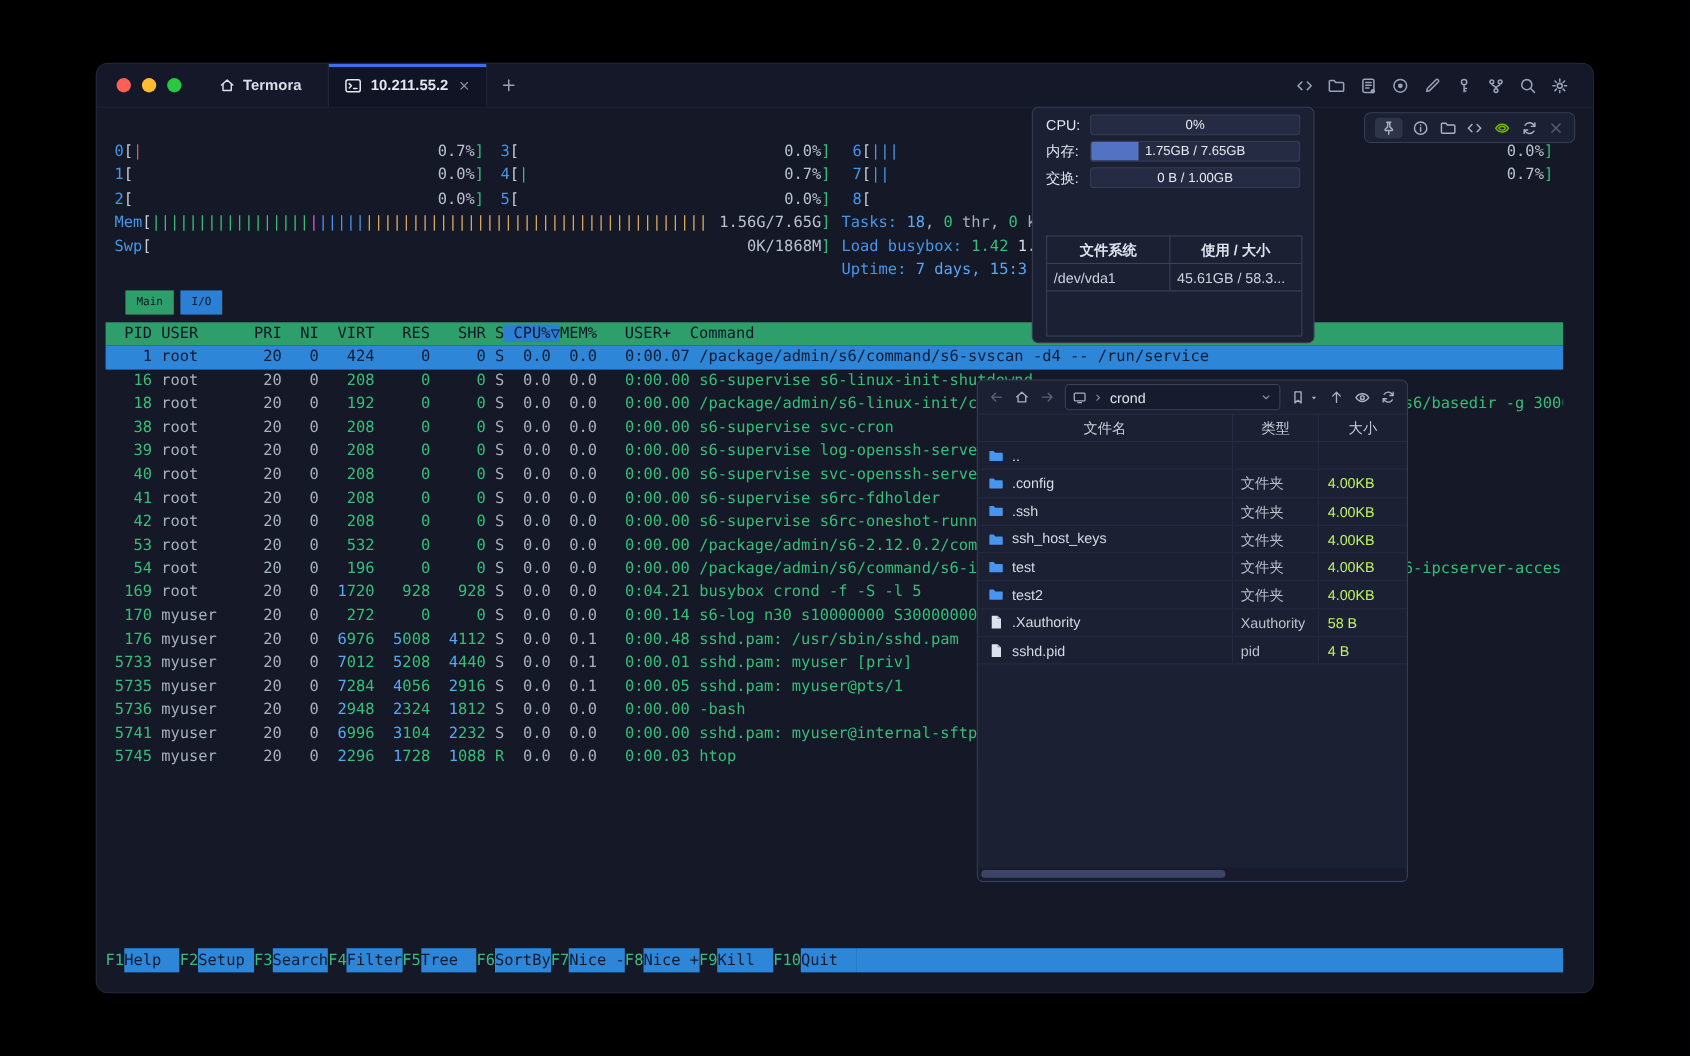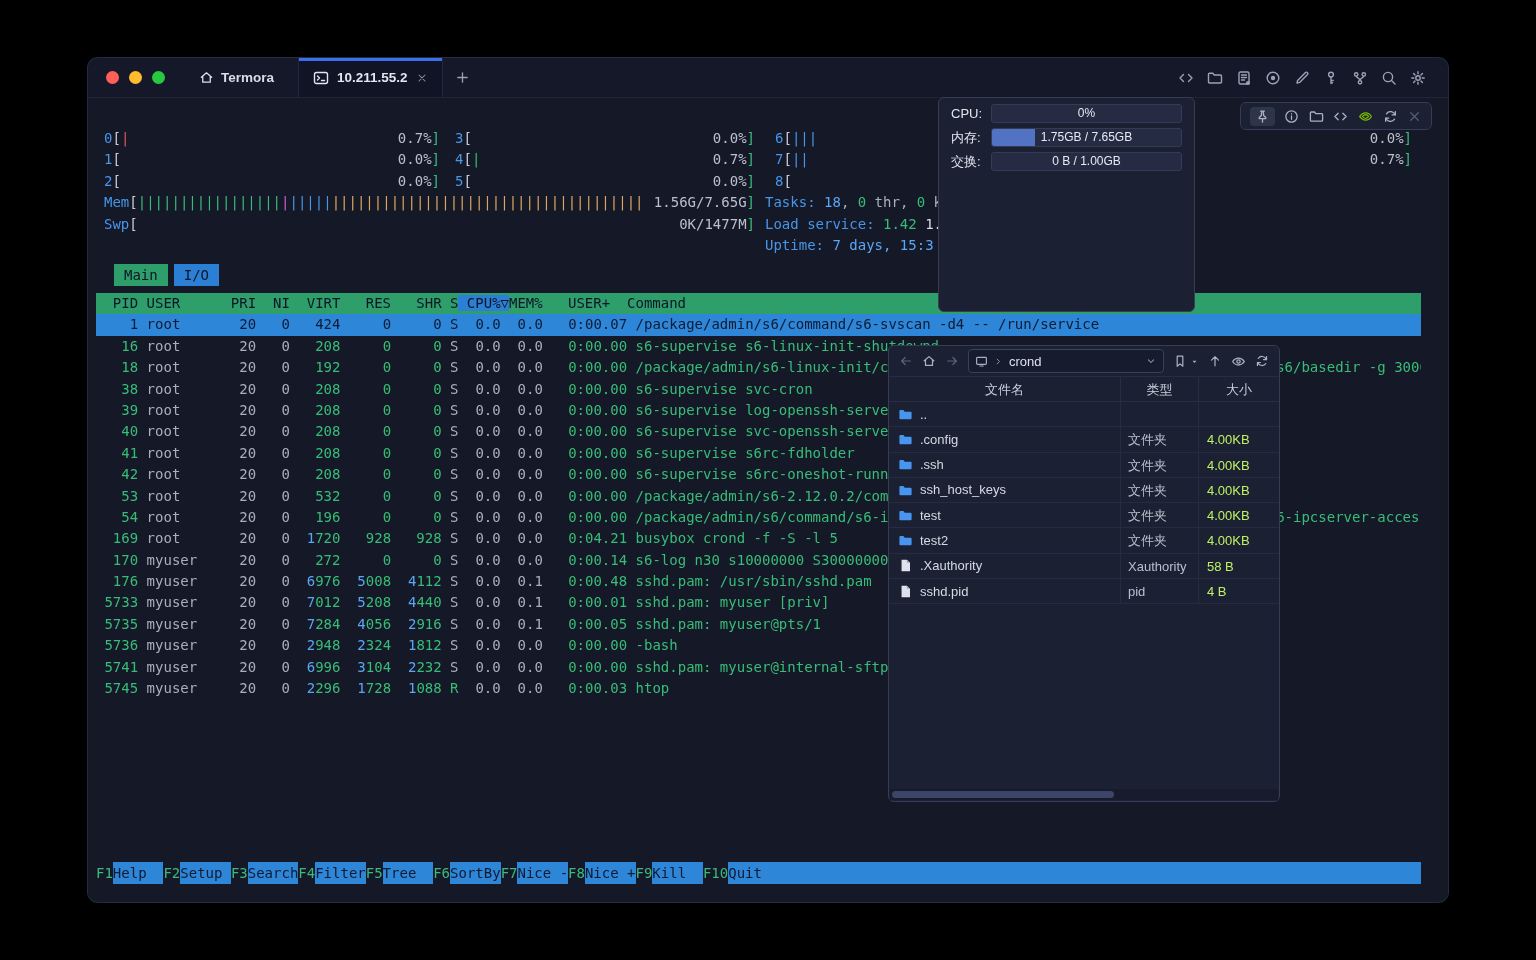--- a/index.html
+++ b/index.html
@@ -29,21 +29,21 @@
   .tb-icons .icon { display:flex; cursor:pointer; }
   .icon { display:inline-flex; align-items:center; justify-content:center; }
 
   
   .terminal { position:absolute; left:0; top:40px; width:1360px; height:804px;
     background:#141827; font-family:"DejaVu Sans Mono","Liberation Mono",monospace;
     font-size:14px; }
   .meter { position:absolute; display:flex; white-space:pre; line-height:21.4px; height:21.4px; }
   .meter .ticks { flex:1; overflow:hidden; white-space:pre; letter-spacing:0; }
   .infoline { position:absolute; white-space:pre; line-height:21.4px; }
-  .htabs { position:absolute; left:8px; top:166px; height:22px; display:flex; align-items:stretch; font-size:14px; }
+  .htabs { position:absolute; left:8px; top:166px; height:22px; display:flex; align-items:stretch; font-size:10px; }
   .htab { padding:0 10px; line-height:22px; }
   .ptable { position:absolute; left:8px; top:195px; width:1325px; }
   .prow { height:21.4px; line-height:21.4px; white-space:pre; overflow:hidden; }
   .phead { background:#2e9e6b; color:#0e1626; }
   .phead .sortcell { background:#2b7fd4; }
   .prow.sel { background:#2e86d9; color:#0d1b33; }
   .prow.sel span { color:#0d1b33 !important; }
   .fnbar { position:absolute; left:8px; top:764px; width:1325px; height:22px; display:flex; }
   .fnbar .fnum { color:#3cba7c; line-height:22px; white-space:pre; }
   .fnbar .flabel { background:#2e86d9; color:#101a30; line-height:22px; white-space:pre; }
@@ -208,25 +208,25 @@
           <div class="meter" style="left: 16px; top: 30px; width: 336px;"><span style="color: rgb(71, 150, 232);">0</span><span style="color: rgb(200, 205, 216);">[</span><span class="ticks"><span style="color: rgb(224, 86, 95);">|</span></span><span style="color: rgb(185, 193, 204);">0.7%</span><span style="color: rgb(56, 189, 120);">]</span></div>
           <div class="meter" style="left: 16px; top: 51.4px; width: 336px;"><span style="color: rgb(71, 150, 232);">1</span><span style="color: rgb(200, 205, 216);">[</span><span class="ticks"></span><span style="color: rgb(185, 193, 204);">0.0%</span><span style="color: rgb(56, 189, 120);">]</span></div>
           <div class="meter" style="left: 16px; top: 72.8px; width: 336px;"><span style="color: rgb(71, 150, 232);">2</span><span style="color: rgb(200, 205, 216);">[</span><span class="ticks"></span><span style="color: rgb(185, 193, 204);">0.0%</span><span style="color: rgb(56, 189, 120);">]</span></div>
           <div class="meter" style="left: 367px; top: 30px; width: 300px;"><span style="color: rgb(71, 150, 232);">3</span><span style="color: rgb(200, 205, 216);">[</span><span class="ticks"></span><span style="color: rgb(185, 193, 204);">0.0%</span><span style="color: rgb(56, 189, 120);">]</span></div>
           <div class="meter" style="left: 367px; top: 51.4px; width: 300px;"><span style="color: rgb(71, 150, 232);">4</span><span style="color: rgb(200, 205, 216);">[</span><span class="ticks"><span style="color: rgb(56, 189, 120);">|</span></span><span style="color: rgb(185, 193, 204);">0.7%</span><span style="color: rgb(56, 189, 120);">]</span></div>
           <div class="meter" style="left: 367px; top: 72.8px; width: 300px;"><span style="color: rgb(71, 150, 232);">5</span><span style="color: rgb(200, 205, 216);">[</span><span class="ticks"></span><span style="color: rgb(185, 193, 204);">0.0%</span><span style="color: rgb(56, 189, 120);">]</span></div>
           <div class="meter" style="left: 687px; top: 30px; width: 637px;"><span style="color: rgb(71, 150, 232);">6</span><span style="color: rgb(200, 205, 216);">[</span><span class="ticks"><span style="color: rgb(71, 150, 232);">|||</span></span><span style="color: rgb(185, 193, 204);">0.0%</span><span style="color: rgb(56, 189, 120);">]</span></div>
           <div class="meter" style="left: 687px; top: 51.4px; width: 637px;"><span style="color: rgb(71, 150, 232);">7</span><span style="color: rgb(200, 205, 216);">[</span><span class="ticks"><span style="color: rgb(71, 150, 232);">||</span></span><span style="color: rgb(185, 193, 204);">0.7%</span><span style="color: rgb(56, 189, 120);">]</span></div>
           <div class="meter" style="left: 687px; top: 72.8px; width: 60px;"><span style="color: rgb(71, 150, 232);">8</span><span style="color: rgb(200, 205, 216);">[</span><span class="ticks"></span></div>
           <div class="meter" style="left: 16px; top: 94.2px; width: 651px;"><span style="color: rgb(71, 150, 232);">Mem</span><span style="color: rgb(200, 205, 216);">[</span><span class="ticks"><span style="color: rgb(56, 189, 120);">|||||||||||||||||</span><span style="color: rgb(201, 95, 216);">|</span><span style="color: rgb(71, 150, 232);">|||||</span><span style="color: rgb(217, 167, 94);">|||||||||||||||||||||||||||||||||||||</span></span><span style="color: rgb(185, 193, 204);">1.56G/7.65G</span><span style="color: rgb(56, 189, 120);">]</span></div>
-          <div class="meter" style="left: 16px; top: 115.6px; width: 651px;"><span style="color: rgb(71, 150, 232);">Swp</span><span style="color: rgb(200, 205, 216);">[</span><span class="ticks"></span><span style="color: rgb(185, 193, 204);">0K/1477M</span><span style="color: rgb(56, 189, 120);">]</span></div>
+          <div class="meter" style="left: 16px; top: 115.6px; width: 651px;"><span style="color: rgb(71, 150, 232);">Swp</span><span style="color: rgb(200, 205, 216);">[</span><span class="ticks"></span><span style="color: rgb(185, 193, 204);">0K/1868M</span><span style="color: rgb(56, 189, 120);">]</span></div>
         </div>
       <div id="infoLines">
           <div class="infoline" style="left: 677px; top: 94.2px;"><span style="color: rgb(71, 150, 232);">Tasks: </span><span style="color: rgb(90, 167, 245);">18</span><span style="color: rgb(167, 176, 189);">, </span><span style="color: rgb(56, 189, 120);">0</span><span style="color: rgb(167, 176, 189);"> thr, </span><span style="color: rgb(56, 189, 120);">0</span><span style="color: rgb(167, 176, 189);"> k</span></div>
-          <div class="infoline" style="left: 677px; top: 115.6px;"><span style="color: rgb(71, 150, 232);">Load service: </span><span style="color: rgb(56, 189, 120);">1.42 </span><span style="color: rgb(215, 220, 230);">1.</span></div>
+          <div class="infoline" style="left: 677px; top: 115.6px;"><span style="color: rgb(71, 150, 232);">Load busybox: </span><span style="color: rgb(56, 189, 120);">1.42 </span><span style="color: rgb(215, 220, 230);">1.</span></div>
           <div class="infoline" style="left: 677px; top: 137px;"><span style="color: rgb(71, 150, 232);">Uptime: </span><span style="color: rgb(90, 167, 245);">7 days, 15:3</span></div>
         </div>
       <div class="htabs" id="htabs">
           <span style="width: 18px; display: inline-block;"></span>
           <div class="htab" style="background: rgb(46, 158, 107); color: rgb(14, 22, 38);">Main</div>
           <div class="htab" style="background: rgb(43, 127, 212); color: rgb(14, 22, 38); margin-left: 6px;">I/O</div>
         </div>
       <div class="ptable" id="ptable">
           <div class="prow phead"><span>  PID USER      PRI  NI  VIRT   RES   SHR S</span><span class="sortcell"> CPU%▽</span><span>MEM%   USER+  Command</span></div>
           <div class="prow sel"><span style="color: rgb(56, 189, 120);">    1</span><span style="color: rgb(167, 176, 189);"> </span><span style="color: rgb(167, 176, 189);">root     </span><span style="color: rgb(167, 176, 189);">  20</span><span style="color: rgb(167, 176, 189);">   0</span><span style="color: rgb(167, 176, 189);"> </span><span style="color: rgb(56, 189, 120);">  424</span><span style="color: rgb(167, 176, 189);"> </span><span style="color: rgb(56, 189, 120);">    0</span><span style="color: rgb(167, 176, 189);"> </span><span style="color: rgb(56, 189, 120);">    0</span><span style="color: rgb(167, 176, 189);"> S</span><span style="color: rgb(167, 176, 189);">  0.0</span><span style="color: rgb(167, 176, 189);">  0.0</span><span style="color: rgb(56, 189, 120);">   0:00.07</span><span style="color: rgb(56, 189, 120);"> /package/admin/s6/command/s6-svscan -d4 -- /run/service</span></div>
@@ -329,20 +329,30 @@
               <div class="si-text">1.75GB / 7.65GB</div>
             </div>
           </div>
           <div class="si-row">
             <span class="si-label">交换:</span>
             <div class="si-bar">
               <div class="si-text">0 B / 1.00GB</div>
             </div>
           </div>
         </div>
+      <div class="si-table" id="siTable">
+          <div class="si-tr hd">
+            <div class="si-td c1">文件系统</div>
+            <div class="si-td c2">使用 / 大小</div>
+          </div>
+          <div class="si-tr dat">
+            <div class="si-td c1">/dev/vda1</div>
+            <div class="si-td c2">45.61GB / 58.3...</div>
+          </div>
+        </div>
     </div>
 
     <div class="panel" id="sftp">
       <div class="sftp-toolbar">
         <span class="icon dim" id="sfBack">
             <svg width="14" height="14" viewBox="0 0 16 16" fill="none" stroke="currentColor" stroke-width="1.4" stroke-linecap="round" stroke-linejoin="round">
               <path d="M13 8H3M7 4 3 8l4 4"></path>
             </svg>
           </span>
         <span class="icon" id="sfHome">

